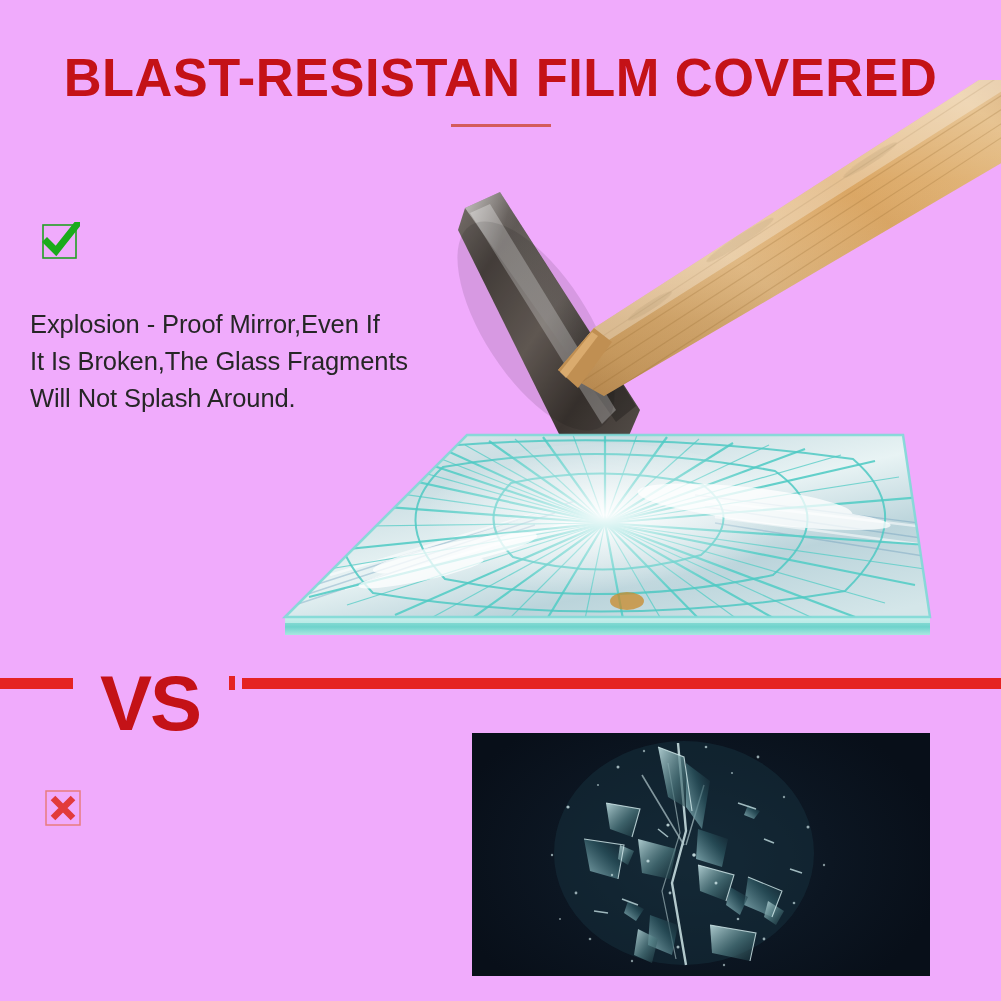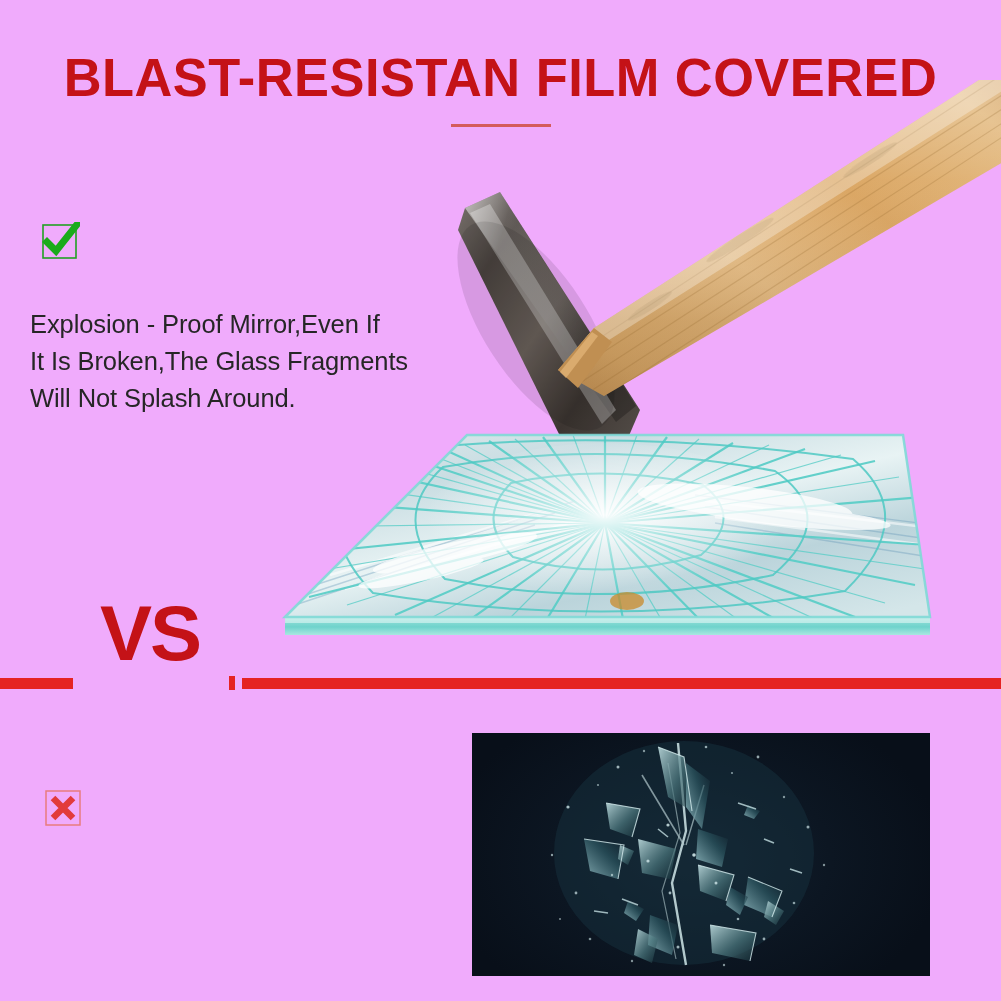--- a/index.html
+++ b/index.html
@@ -78,21 +78,21 @@
     position: absolute;
     left: 0;
     top: 678px;
     width: 73px;
     height: 11px;
     background: #E52322;
   }
   .vs-label {
     position: absolute;
     left: 100px;
-    top: 594px;
+    top: 664px;
     font-family: "Liberation Sans", sans-serif;
     font-weight: bold;
     font-size: 78px;
     line-height: 78px;
     color: #C41217;
     letter-spacing: -2px;
   }
   .vs-tick {
     position: absolute;
     left: 229px;

